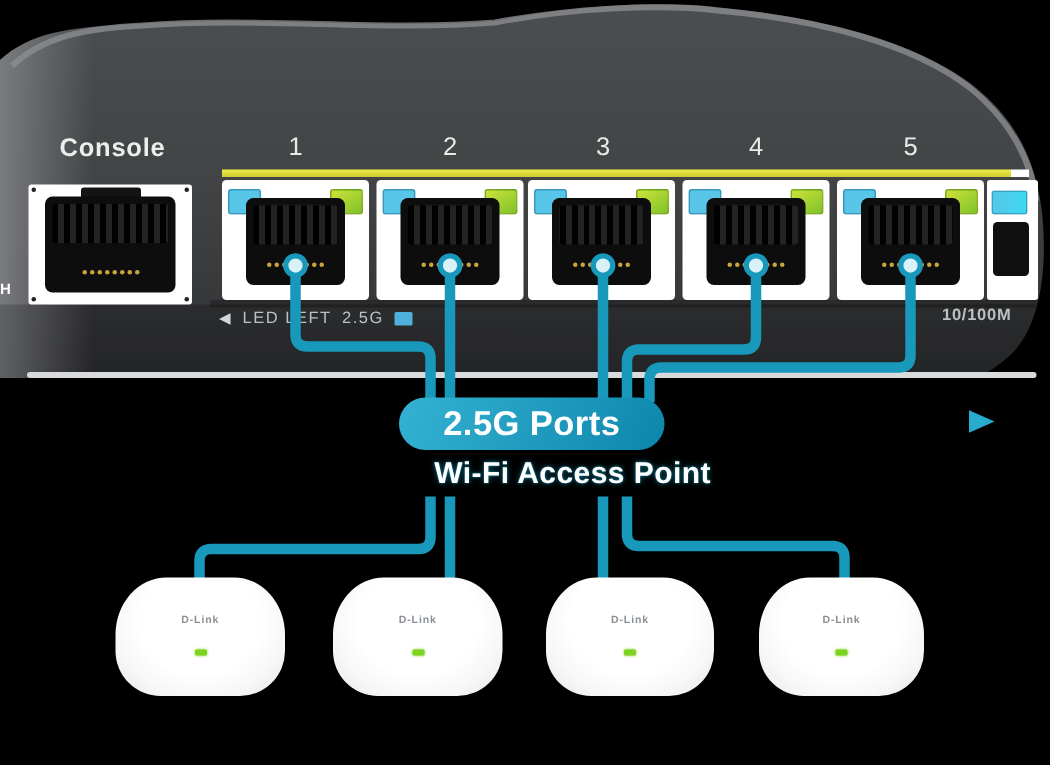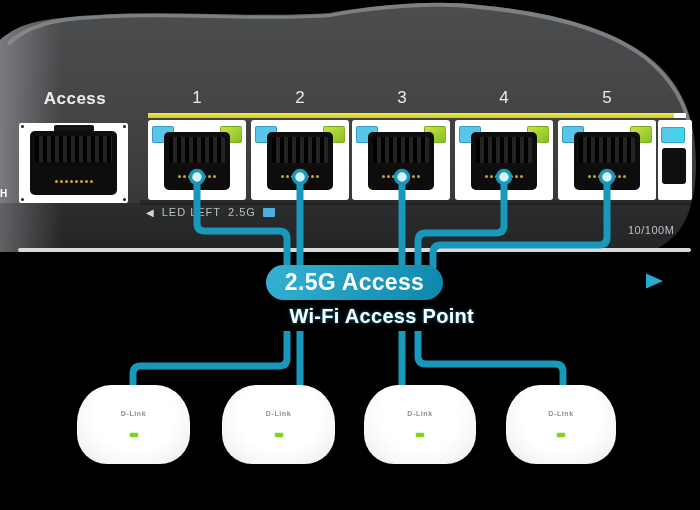--- a/index.html
+++ b/index.html
@@ -38,22 +38,22 @@
   .port6{left:658px;top:120px;width:34px;height:80px;background:var(--port_bg,#fff);border-radius:2px;}
   .port6 .led{left:3px;top:7px;width:24px;height:16px;border:1px solid rgba(0,70,100,.3);
     background:linear-gradient(90deg,var(--led_blue,#58c6e8),var(--led_cyan,#3cd9f2));}
   .port6 .jackbit{position:absolute;left:4px;top:28px;width:24px;height:36px;background:#101011;border-radius:3px;}
 
   .led-legend{left:146px;top:206px;display:flex;align-items:center;gap:7px;
     color:var(--panel_text,#bcc0c2);font-size:11px;letter-spacing:1px;}
   .led-legend .tri{font-size:10px;color:#d4d6d7;}
   .led-legend .sq{display:inline-block;width:12px;height:9px;border-radius:1px;
     background:var(--legend_square,#4fb0dd);}
-  .uplink-label{left:628px;top:224px;width:66px;color:var(--panel_text,#bcc0c2);
-    font-size:11px;font-weight:normal;letter-spacing:.5px;}
+  .uplink-label{left:628px;top:204px;width:66px;color:var(--panel_text,#bcc0c2);
+    font-size:11px;font-weight:bold;letter-spacing:.5px;}
   .bottom-line{left:18px;top:248px;width:673px;height:4px;border-radius:2px;
     background:var(--bottom_line,#d9dadb);}
   .edge-artifact{left:0;top:188px;color:#fff;font-size:10px;font-weight:bold;}
 
   
   .pill{left:266px;top:265px;width:177px;height:35px;border-radius:18px;
     background:linear-gradient(115deg,var(--pill_start,#35b2d3),var(--pill_end,#0d86ac));
     color:#fff;font-size:23px;font-weight:600;display:flex;align-items:center;justify-content:center;
     letter-spacing:.3px;}
   .caption{left:234px;top:305px;width:240px;text-align:right;color:#fff;font-size:20px;font-weight:bold;
@@ -97,21 +97,21 @@
              C 698,178 694,212 678,232 C 670,241 660,248 650,252 Z" fill="url(#bodyGrad)"></path>
     <g clip-path="url(#bodyClip)">
       <rect x="0" y="10" width="62" height="245" fill="url(#leftGrad)"></rect>
       <rect x="0" y="203" width="700" height="49" fill="rgba(0,0,0,0.20)"></rect>
       <rect x="140" y="200" width="560" height="5" fill="rgba(0,0,0,0.25)"></rect>
     </g>
     <path d="M 8,44 C 28,25 55,19 95,17 C 170,11 255,21 330,15 C 378,6 438,2 478,7
              C 546,13 608,29 646,58 C 672,79 687,105 691,134" fill="none" stroke="#8e9093" stroke-width="4" opacity="0.75"></path>
   </svg>
 
-  <div class="abs console-label">Access</div>
+  <div class="abs console-label">Console</div>
   <div class="abs console-frame">
     <span class="dot" style="left:2px;top:2px"></span>
     <span class="dot" style="right:2px;top:2px"></span>
     <span class="dot" style="left:2px;bottom:2px"></span>
     <span class="dot" style="right:2px;bottom:2px"></span>
     <div class="tab" style="left:50%;transform:translateX(-50%);top:2px;width:40px;height:10px"></div>
     <div class="jack" style="left:11px;top:8px;width:87px;height:64px">
       <div class="comb"></div>
       <div class="pins" style="bottom:12px">
         <i></i>
@@ -264,21 +264,21 @@
     <g style="fill:var(--ring_fill,#d8f2f8);stroke:var(--cable,#1898bb)" stroke-width="3.5">
       <circle cx="197" cy="177" r="6.5"></circle>
       <circle cx="300" cy="177" r="6.5"></circle>
       <circle cx="402" cy="177" r="6.5"></circle>
       <circle cx="504" cy="177" r="6.5"></circle>
       <circle cx="607" cy="177" r="6.5"></circle>
     </g>
   </svg>
 
   <div class="abs pill">
-    <span>2.5G Access</span>
+    <span>2.5G Ports</span>
   </div>
   <div class="abs caption">Wi-Fi Access Point</div>
 
   <div class="abs ap" style="left:77px">
     <div class="brand">D-Link</div>
     <div class="ap-led"></div>
   </div>
   <div class="abs ap" style="left:222px">
     <div class="brand">D-Link</div>
     <div class="ap-led"></div>

